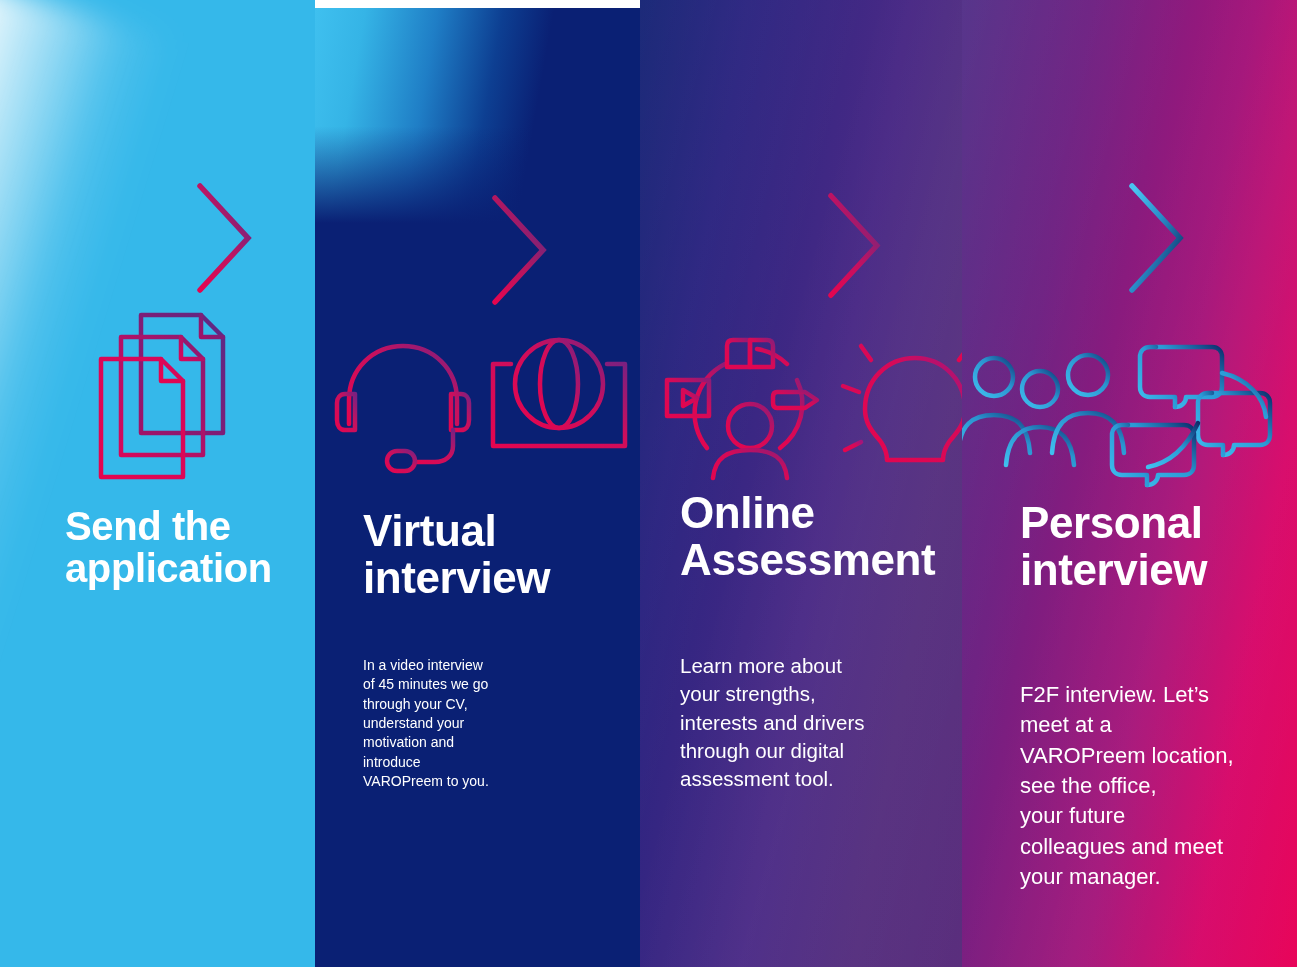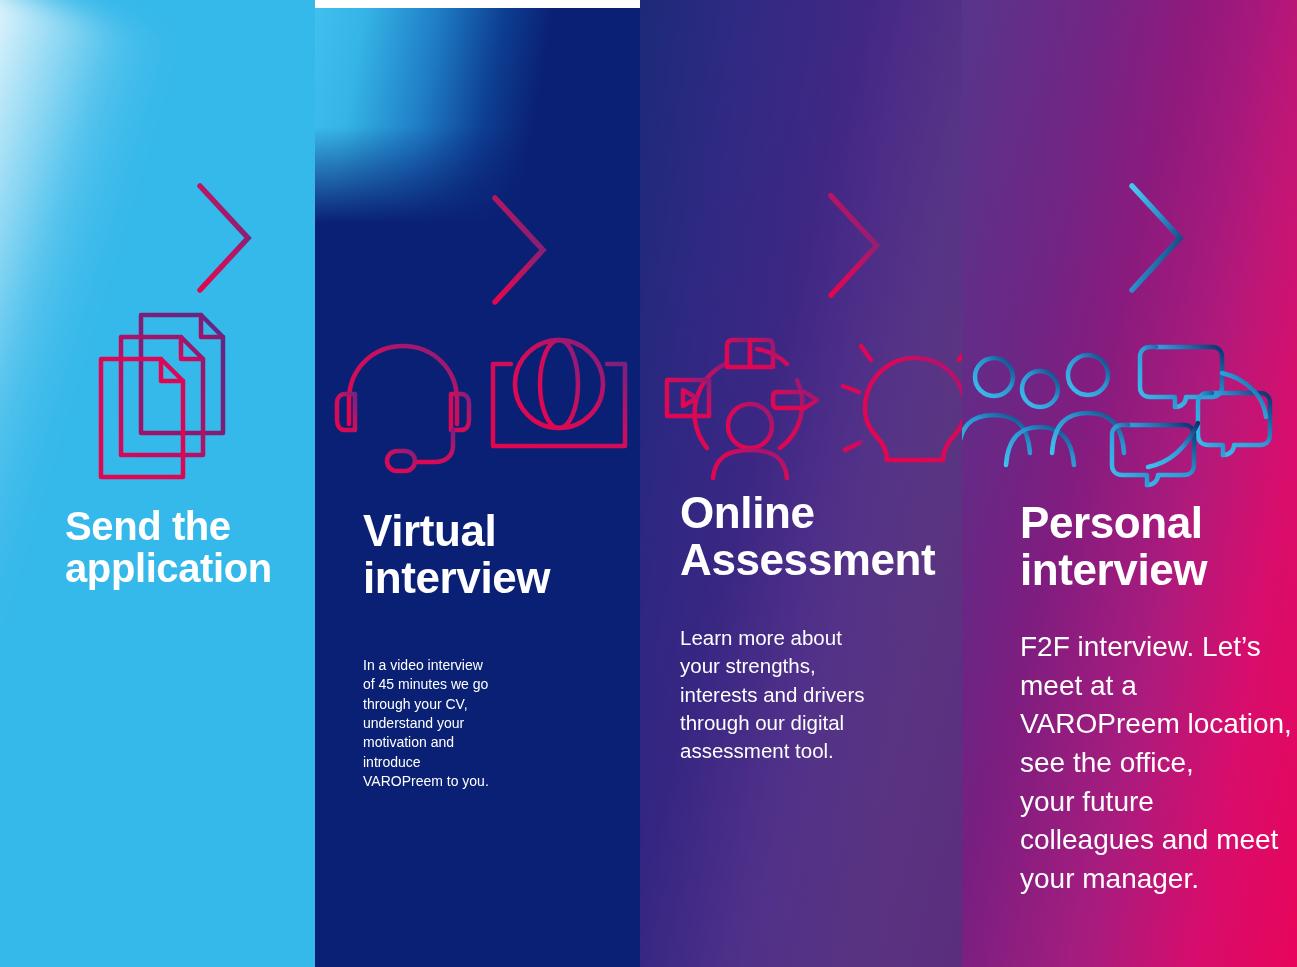--- a/index.html
+++ b/index.html
@@ -109,24 +109,24 @@
   }
 
   
   .c1 .heading   { left: 65px;  top: 505px; font-size: 40px; }
   .c1 .body-text { left: 73px;  top: 652px; font-size: 20.5px; }
 
   .c2 .heading   { left: 48px;  top: 500px; font-size: 44px; }
   .c2 .body-text { left: 48px;  top: 648px; font-size: 14px; }
 
   .c3 .heading   { left: 40px;  top: 490px; font-size: 44px; }
-  .c3 .body-text { left: 40px;  top: 624px; font-size: 20.5px; }
+  .c3 .body-text { left: 40px;  top: 652px; font-size: 20.5px; }
 
   .c4 .heading   { left: 58px;  top: 500px; font-size: 44px; }
-  .c4 .body-text { left: 58px;  top: 628px; font-size: 28px; }
+  .c4 .body-text { left: 58px;  top: 680px; font-size: 22px; }
 
   
   .c1 .arrow-wrap { left: 88px; }
   .c2 .arrow-wrap { left: 68px; top: 182px; }
   .c3 .arrow-wrap { left: 80px; top: 188px; }
   .c4 .arrow-wrap { left: 58px; top: 178px; }
 
   
   .c1 .icon-wrap { left: 95px;  top: 305px; }
   .c2 .icon-wrap { left: 20px;  top: 330px; }

